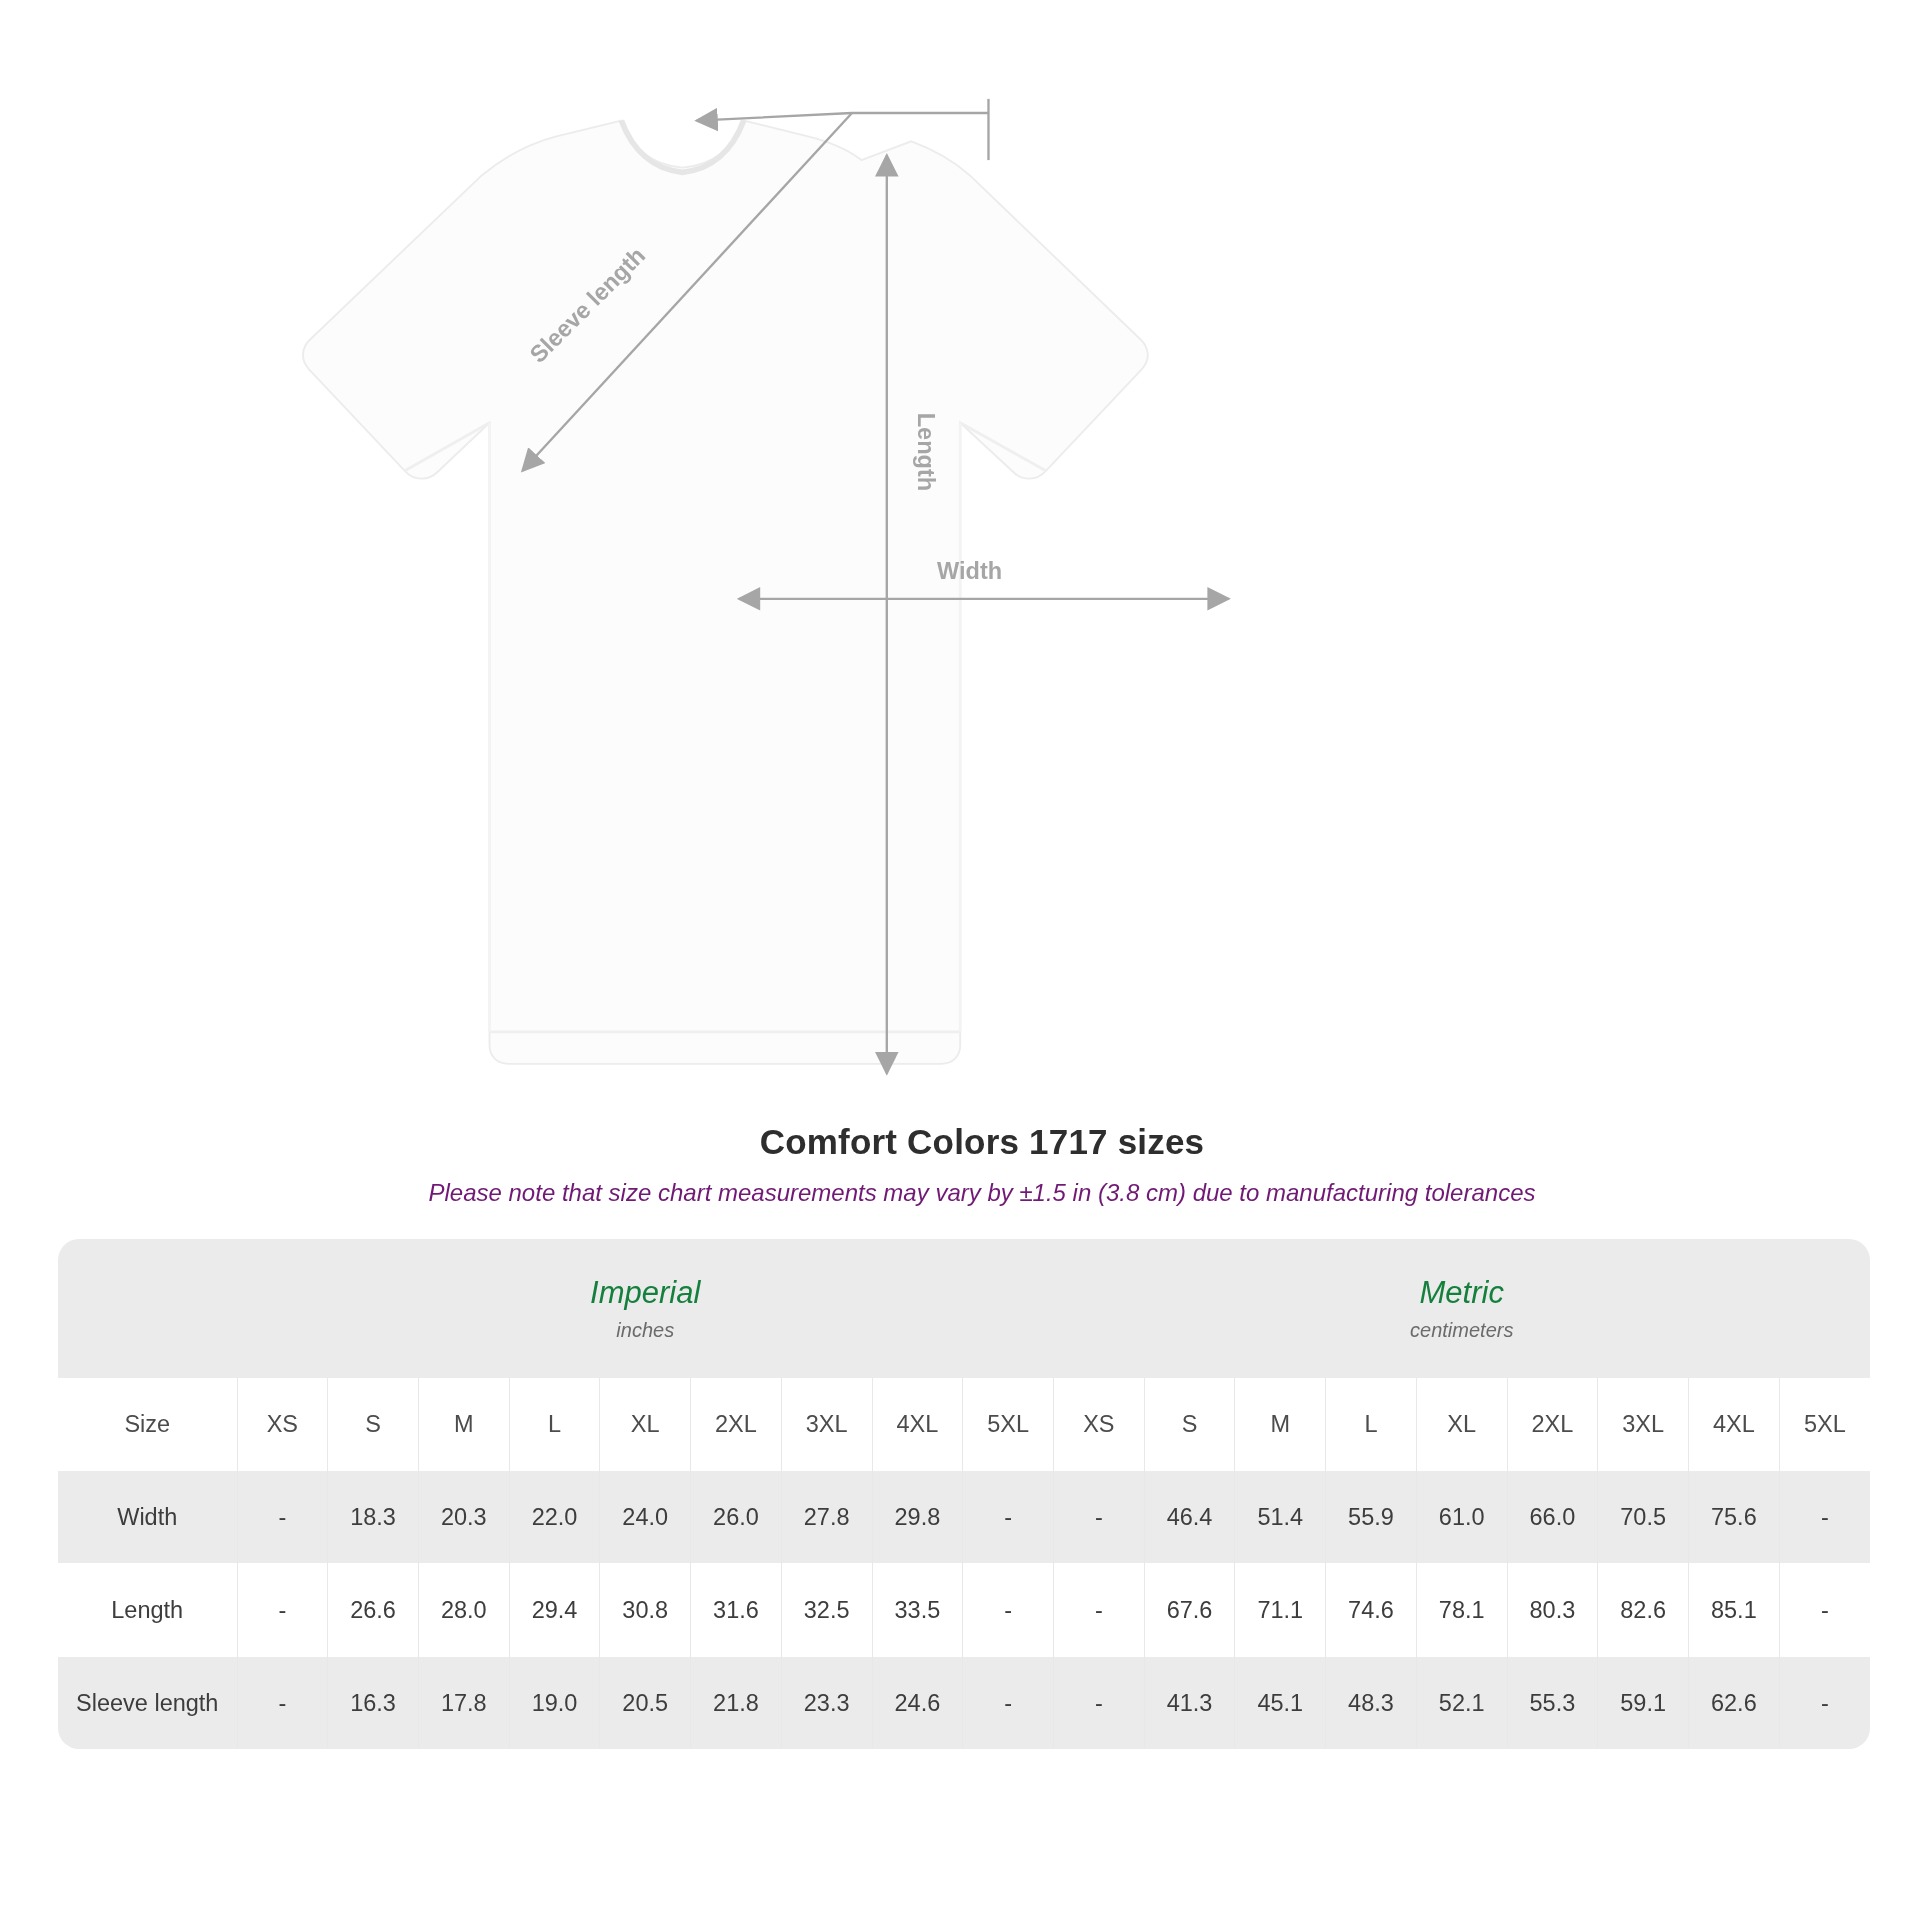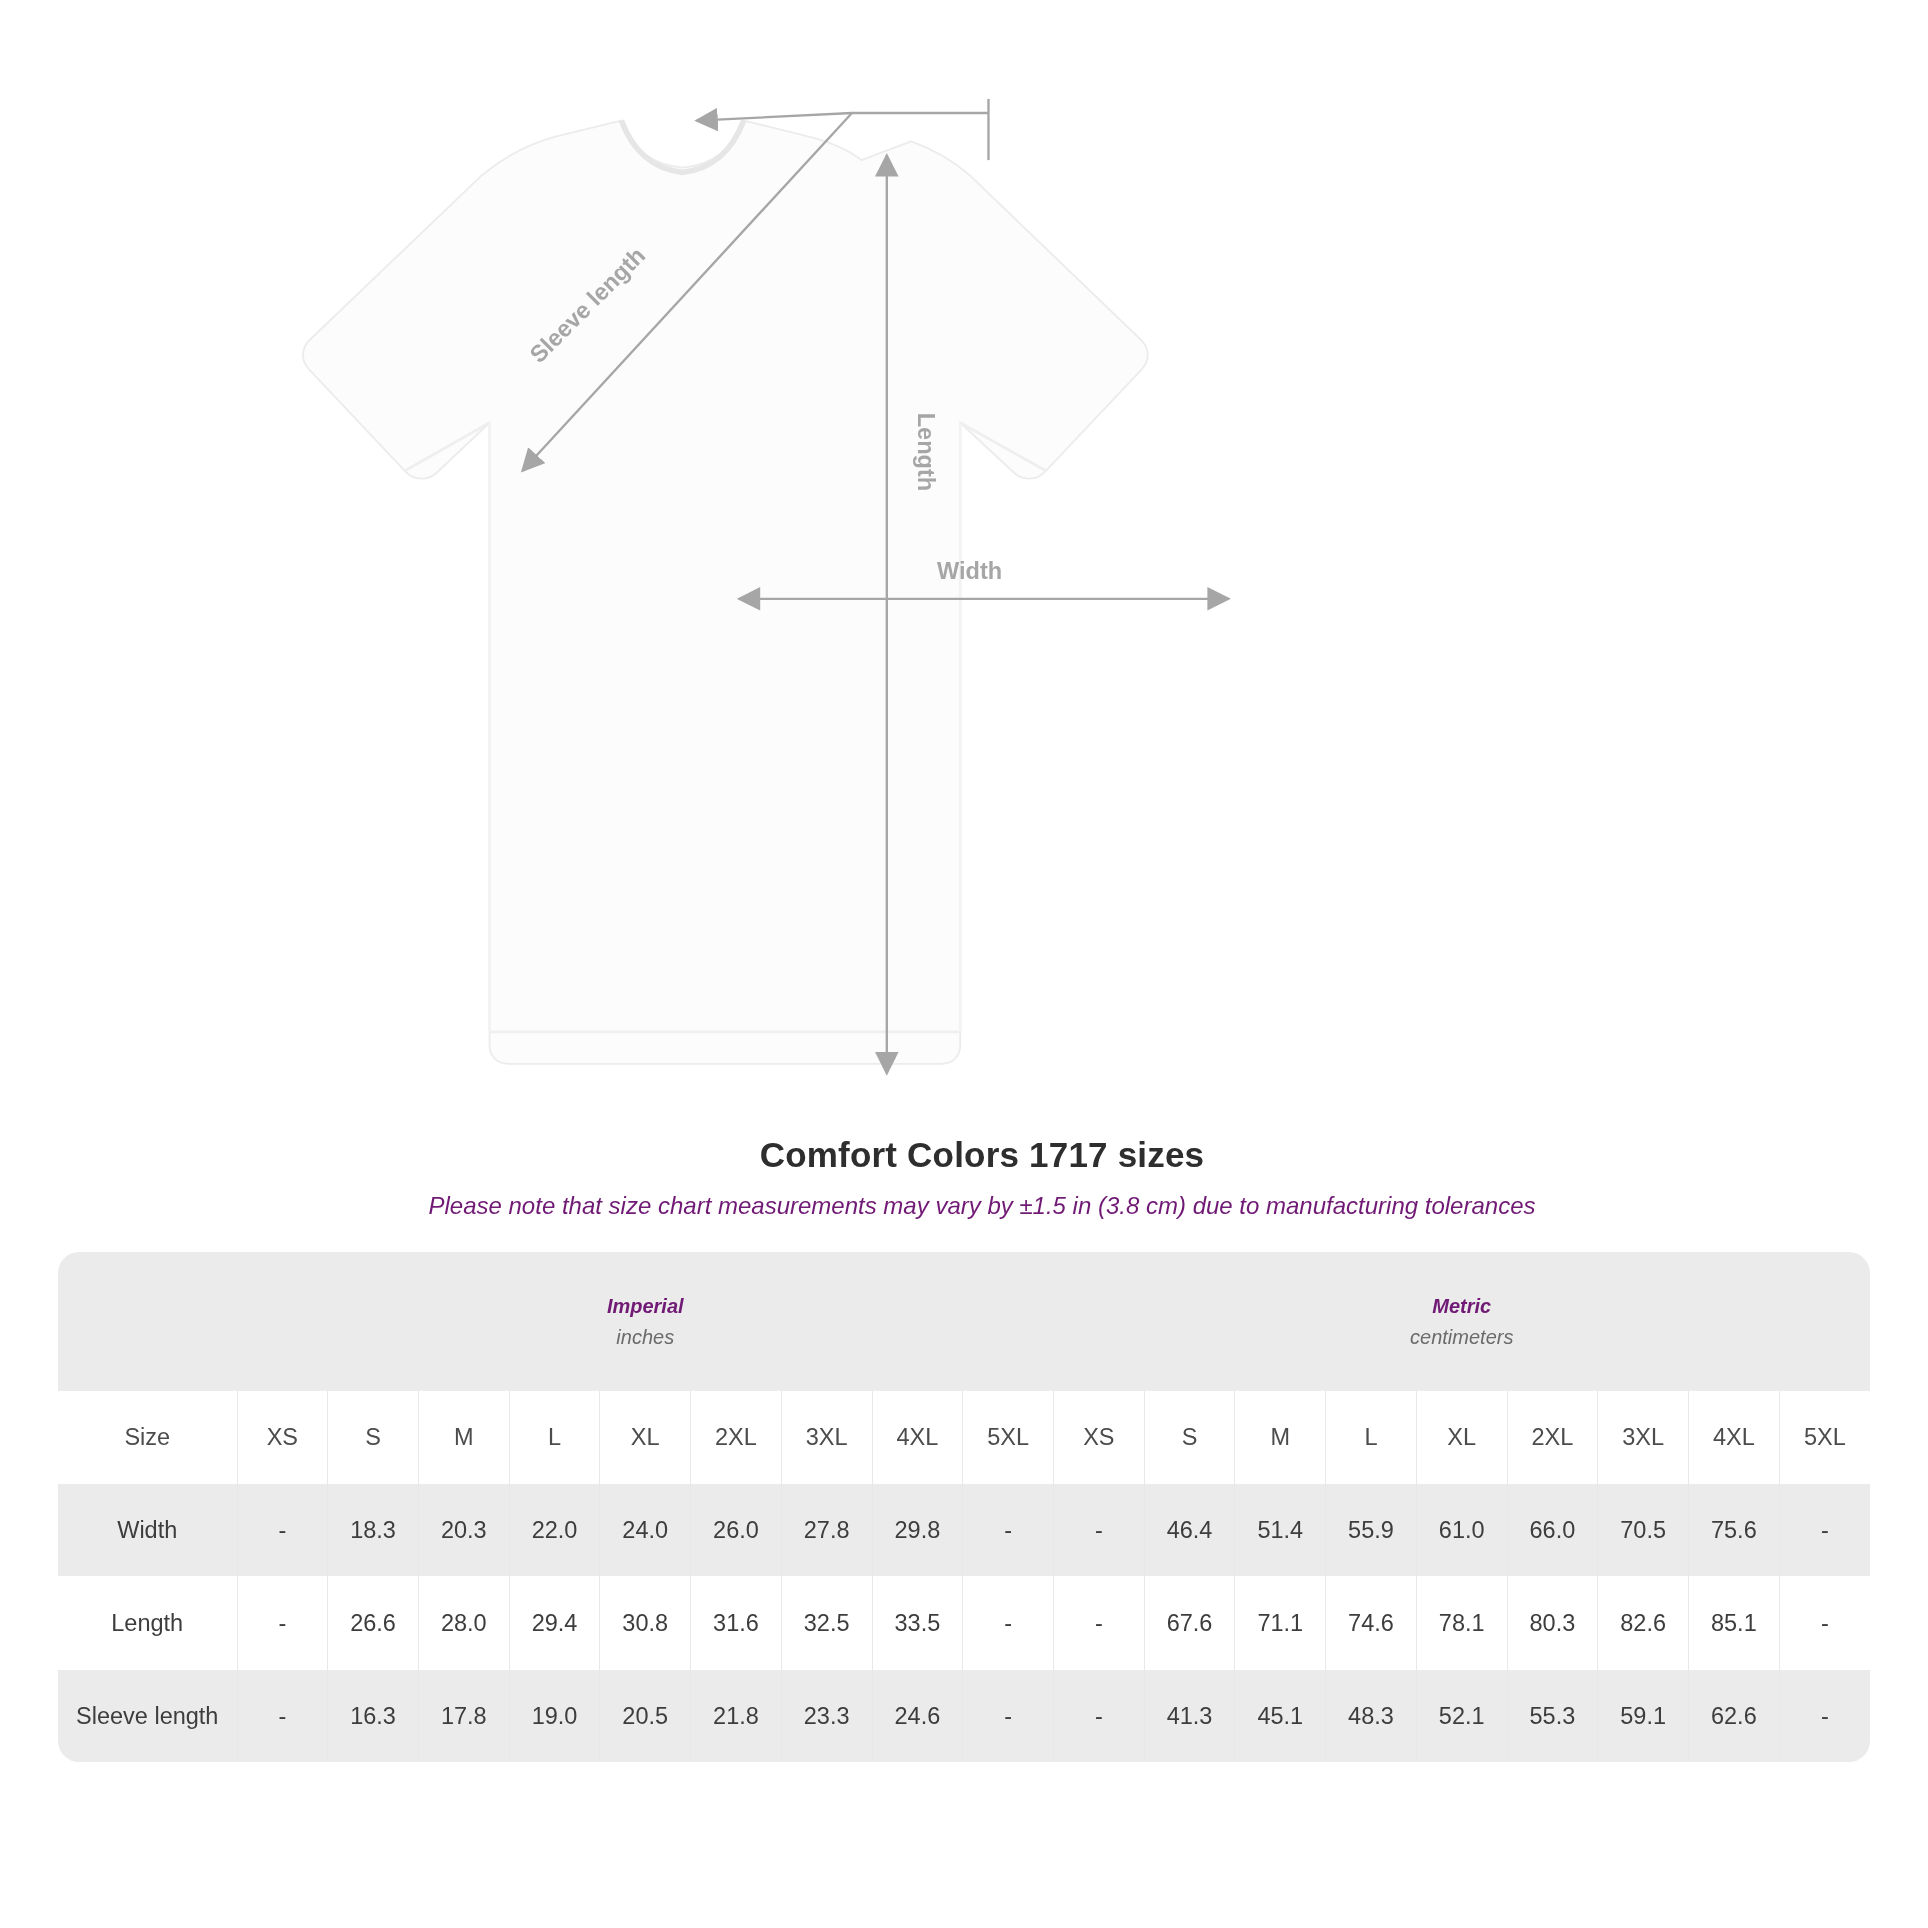--- a/index.html
+++ b/index.html
@@ -28,21 +28,21 @@
   }
   .illustration svg {
     position: absolute;
     left: 0;
     top: 0;
   }
 
   
   .title-block {
     text-align: center;
-    margin-top: 24px;
+    margin-top: 11px;
     padding-left: 36px;
   }
   .chart-title {
     font-size: 35px;
     font-weight: bold;
     color: #2e2e2e;
     letter-spacing: 0.2px;
   }
   .chart-note {
     font-size: 24px;
@@ -72,24 +72,24 @@
     height: 139px;
     padding: 0;
   }
   .unit-band td.left-pad {
     border-top-left-radius: 21px;
   }
   .unit-band td.right-pad {
     border-top-right-radius: 21px;
   }
   .unit-name {
-    font-size: 20px;
+    font-size: 31px;
     font-style: italic;
-    font-weight: bold;
-    color: #701a75;
+    font-weight: normal;
+    color: #15803d;
   }
   .unit-sub {
     font-size: 20px;
     font-style: italic;
     color: #6b6b6b;
     margin-top: 8px;
   }
 
   .head-row td {
     height: 90px;

